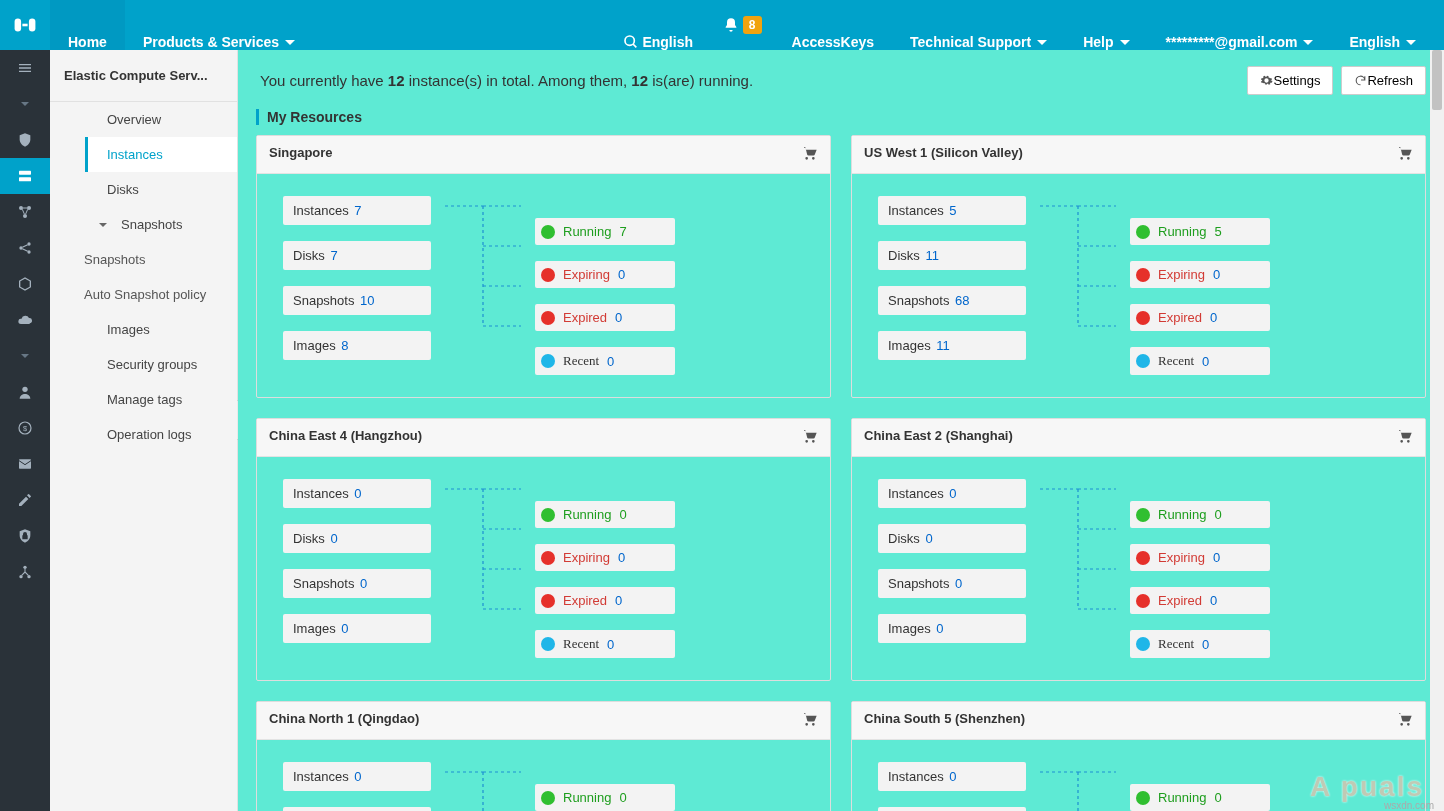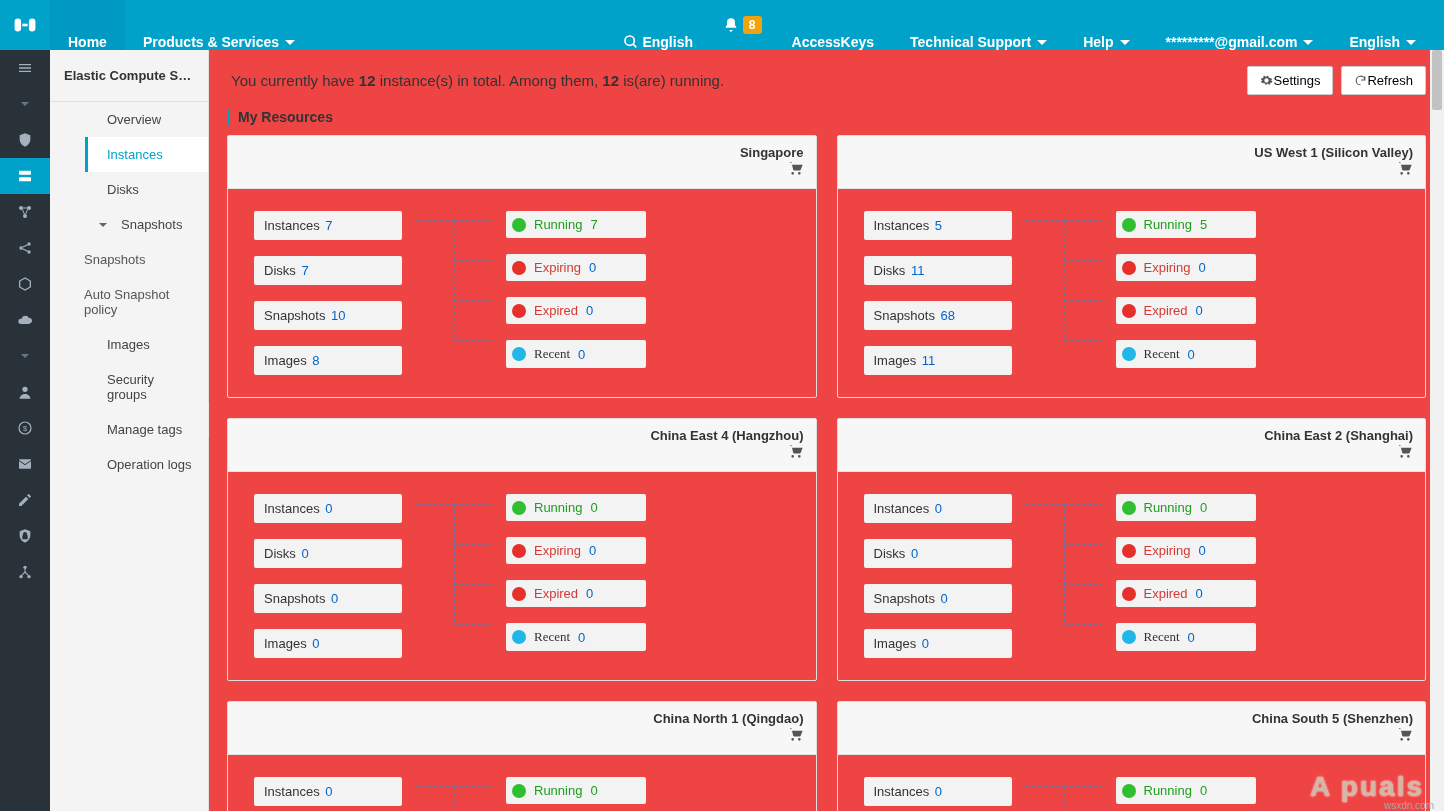--- a/index.html
+++ b/index.html
@@ -18,52 +18,52 @@
 
 
 .shell { display: flex; height: calc(811px - 50px); }
 .iconstrip { width: 50px; background: #2a3239; display: flex; flex-direction: column; align-items: center; padding-top: 0; }
 .iconstrip .strip-itm { width: 50px; height: 36px; display: flex; align-items: center; justify-content: center; color: #a4b1bd; cursor: pointer; }
 .iconstrip .strip-itm.active { background: #00a2ca; color: #fff; }
 .iconstrip .strip-itm.dark { color: #677785; }
 .iconstrip .strip-itm svg { width: 16px; height: 16px; fill: currentColor; }
 
 
-.sidebar { width: 159px; background: #f4f4f4; border-right: 1px solid #e1e1e1; position: relative; }
+.sidebar { width: 188px; background: #f4f4f4; border-right: 1px solid #e1e1e1; position: relative; }
 .sb-title { padding: 18px 14px; font-weight: 700; color: #333; border-bottom: 1px solid #e1e1e1; white-space: nowrap; overflow: hidden; text-overflow: ellipsis; font-size: 13px; }
 .sb-item { padding: 10px 14px 10px 22px; color: #444; cursor: pointer; font-size: 13px; margin-left: 35px; }
 .sb-item.active { background: #fff; color: #00a2ca; border-left: 3px solid #00a2ca; padding-left: 19px; }
 .sb-item.expandable::before { content: ""; display: inline-block; border: 4px solid transparent; border-top-color: #666; margin-right: 6px; position: relative; top: 2px; left: -8px; }
 .sb-sub { padding: 10px 14px 10px 34px; color: #555; cursor: pointer; font-size: 13px; }
 .collapse-handle { position: absolute; right: -10px; top: 350px; width: 10px; height: 40px; background: #e9e9e9; border: 1px solid #d0d0d0; border-left: none; display: flex; align-items: center; justify-content: center; cursor: pointer; }
 .collapse-handle span { width: 2px; height: 14px; border-left: 2px dotted #999; border-right: 2px dotted #999; }
 
 
-.main { flex: 1; background: #ef4444; overflow-y: auto; padding: 16px 18px 40px 18px; position: relative; }
+.main { flex: 1; background: #5eead4; overflow-y: auto; padding: 16px 18px 40px 18px; position: relative; }
 .main::-webkit-scrollbar { width: 14px; }
 .main::-webkit-scrollbar-thumb { background: #c2c2c2; }
 .summary-row { display: flex; align-items: center; margin-bottom: 14px; }
 .summary-text { flex: 1; font-size: 15px; color: #333; padding-left: 4px; }
 .summary-text b { font-weight: 700; }
 .btn { border: 1px solid #ccc; background: #fff; padding: 6px 12px; border-radius: 2px; font-size: 13px; cursor: pointer; display: inline-flex; align-items: center; gap: 0; }
 .btn + .btn { margin-left: 8px; }
 .btn svg { width: 13px; height: 13px; }
 
 .section-title { border-left: 3px solid #00a2ca; padding-left: 8px; font-weight: 700; margin: 4px 0 10px 0; font-size: 14px; }
 
 .region-grid { display: grid; grid-template-columns: 1fr 1fr; gap: 20px; }
 .region-card { border: 1px solid #ddd; border-radius: 2px; }
-.region-head { background: #f7f7f7; border-bottom: 1px solid #e3e3e3; padding: 9px 12px; display: flex; align-items: flex-end; font-weight: 700; color: #333; font-size: 13px; flex-direction: column; }
+.region-head { background: #f7f7f7; border-bottom: 1px solid #e3e3e3; padding: 9px 12px; display: flex; align-items: flex-start; font-weight: 700; color: #333; font-size: 13px; }
 .region-head .cart { margin-left: auto; color: #555; cursor: pointer; }
 .region-head .cart svg { width: 16px; height: 16px; }
 .region-body { padding: 22px 26px; display: flex; gap: 14px; }
 .stat-col { width: 148px; display: flex; flex-direction: column; gap: 16px; }
 .stat-chip { background: #f3f3f3; border-radius: 2px; padding: 7px 10px; font-size: 13px; color: #333; }
 .stat-chip .val { color: #06c; margin-left: 2px; }
-.status-col { flex: 1; display: flex; flex-direction: column; gap: 16px; }
+.status-col { flex: 1; display: flex; flex-direction: column; gap: 16px; margin-top: 22px; }
 .status-chip { background: #f3f3f3; border-radius: 2px; padding: 6px 10px 6px 6px; display: inline-flex; align-items: center; gap: 8px; width: 140px; font-size: 13px; }
 .dot { width: 14px; height: 14px; border-radius: 50%; }
 .dot.green { background: #30bf30; }
 .dot.red { background: #e6302a; }
 .dot.blue { background: #1fb6e8; }
 .lbl-green { color: #1e9e1e; }
 .lbl-red { color: #d23b35; }
 .lbl-black { color: #333; font-family: Liberation Serif, serif; }
 .sval-green { color: #1e9e1e; }
 .sval-blue { color: #06c; }

